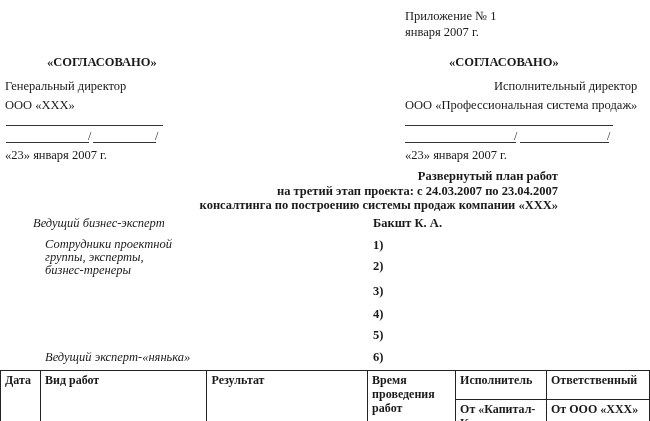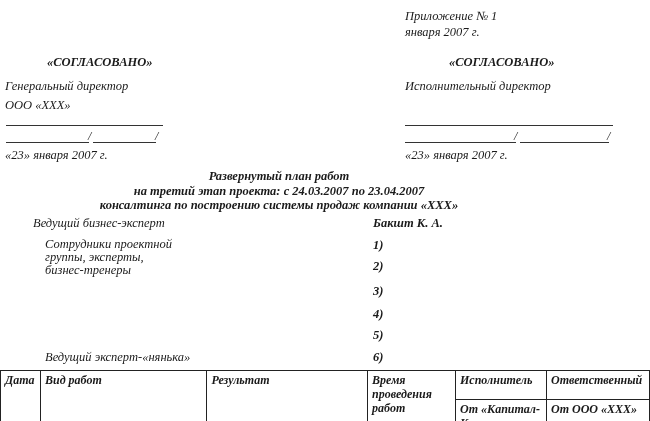--- a/index.html
+++ b/index.html
@@ -1,15 +1,15 @@
 <!DOCTYPE html>
 <html><head>
   <meta charset="utf-8">
   <style>
-    * { margin: 0; padding: 0; box-sizing: border-box; font-style: italic; }
+    * { margin: 0; padding: 0; box-sizing: border-box; }
     html, body { width: 650px; height: 421px; background: #ffffff; overflow: hidden; }
     body {
       position: relative;
       font-family: "Liberation Serif", "DejaVu Serif", serif;
       color: #1a1a1a;
       font-size: 12.5px;
       line-height: 15px;
     }
     .abs { position: absolute; white-space: nowrap; }
     .bold { font-weight: bold; }
@@ -21,21 +21,21 @@
 
     .party-left { left: 5px; top: 77px; line-height: 19px; }
     .party-right { left: 405px; top: 77px; line-height: 19px; text-align: right; }
 
     .sigline { position: absolute; border-bottom: 1px solid #333; height: 1px; }
     .slash { position: absolute; font-size: 12px; }
 
     .date-left { left: 5px; top: 148px; }
     .date-right { left: 405px; top: 148px; }
 
-    .title { left: 0; width: 558px; top: 169px; text-align: center; font-weight: bold; line-height: 14.5px; }
+    .title { left: 0; width: 558px; top: 169px; text-align: right; font-weight: bold; line-height: 14.5px; }
 
     .role { font-style: italic; }
     .num { font-weight: bold; }
 
     table.plan {
       position: absolute;
       left: 0; top: 370px;
       width: 650px;
       border-collapse: collapse;
       font-weight: bold;
@@ -65,20 +65,21 @@
 </div>
 <div class="sigline" style="left:6px; top:125px; width:157px;"></div>
 <div class="sigline" style="left:6px; top:142px; width:83px;"></div>
 <div class="slash" style="left:88px; top:129px;">/</div>
 <div class="sigline" style="left:93px; top:142px; width:63px;"></div>
 <div class="slash" style="left:155px; top:129px;">/</div>
 <div class="abs date-left">«23» января 2007 г.</div>
 
 <div class="abs party-right">
   <div>Исполнительный директор</div>
+  <div>ООО «Профессиональная система продаж»</div>
 </div>
 <div class="sigline" style="left:405px; top:125px; width:208px;"></div>
 <div class="sigline" style="left:405px; top:142px; width:111px;"></div>
 <div class="slash" style="left:514px; top:129px;">/</div>
 <div class="sigline" style="left:520px; top:142px; width:89px;"></div>
 <div class="slash" style="left:607px; top:129px;">/</div>
 <div class="abs date-right">«23» января 2007 г.</div>
 
 <div class="abs title">
   <div>Развернутый план работ</div>

